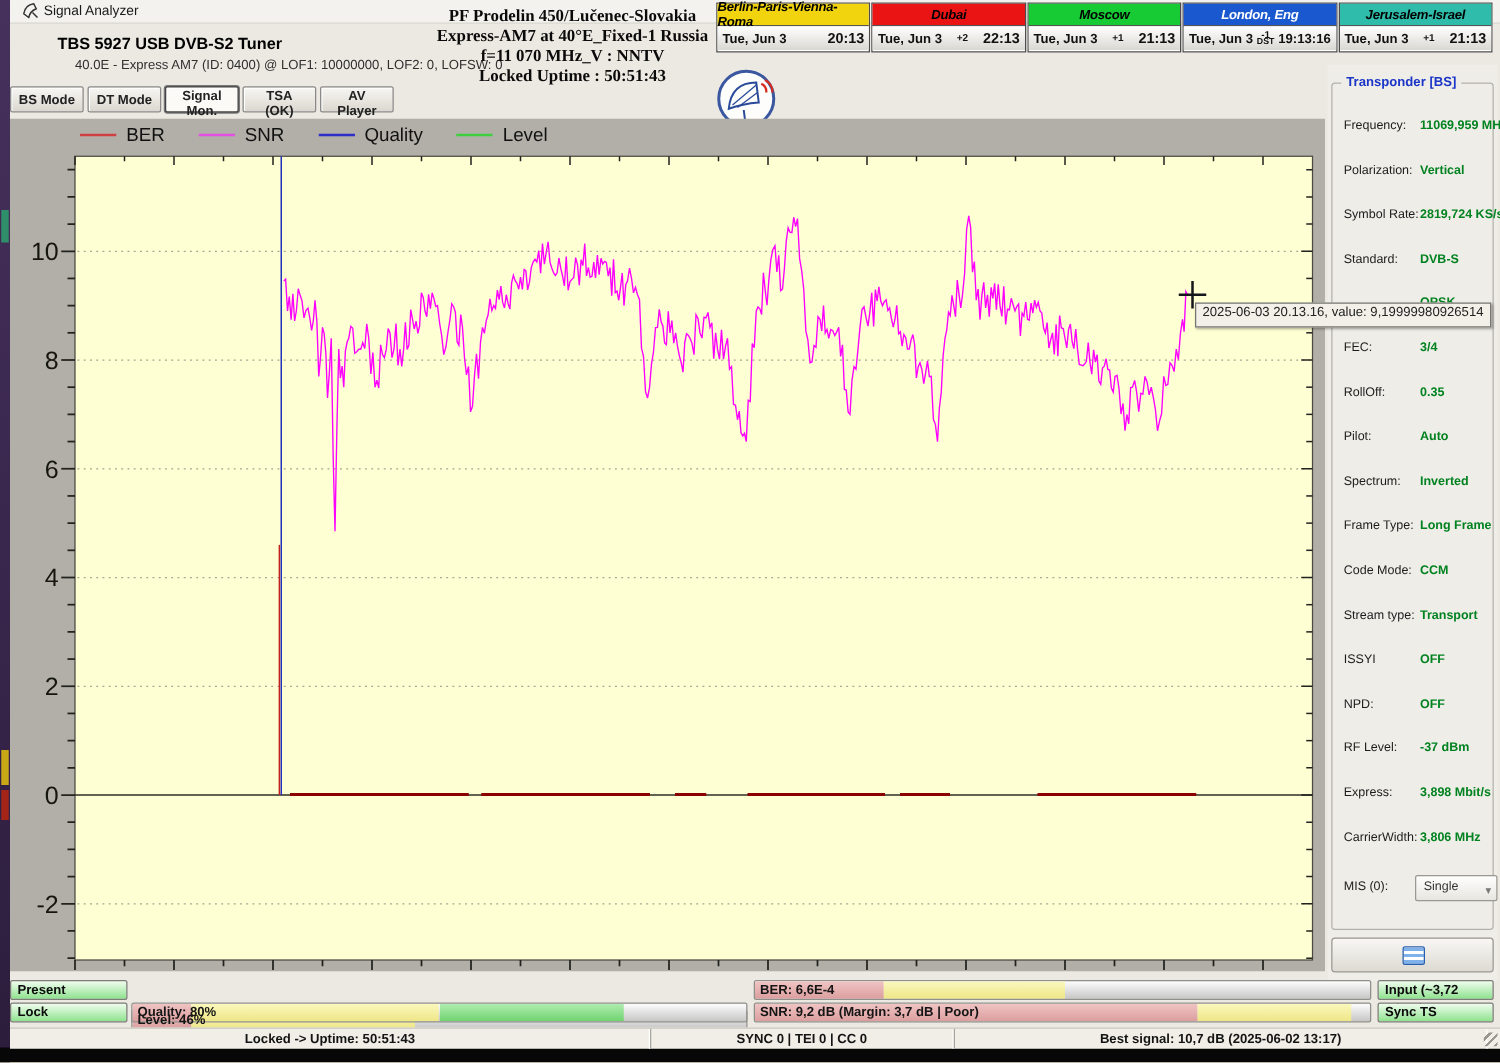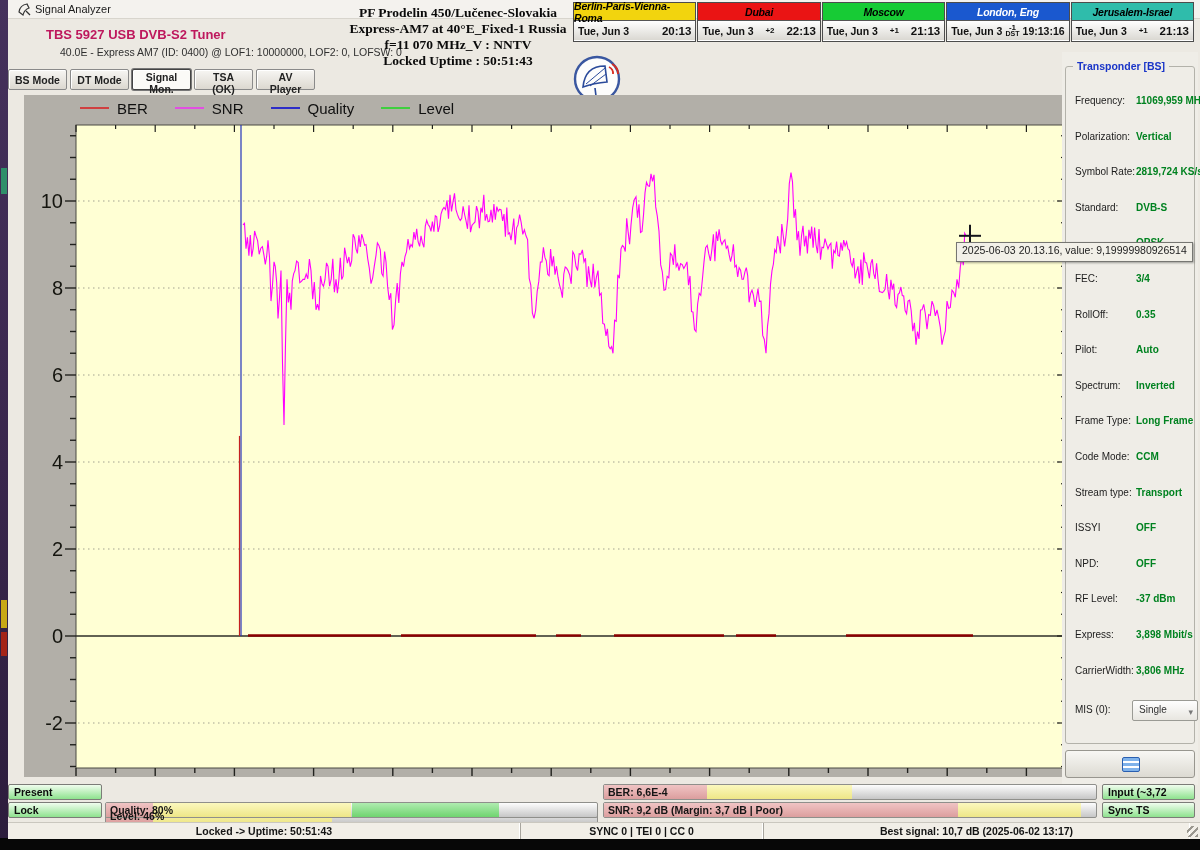--- a/index.html
+++ b/index.html
@@ -11,21 +11,21 @@
   
   .desktop-strip{left:0;top:0;width:8px;height:850px;background:linear-gradient(#45315c,#39264c 55%,#2c1d3c);}
   .desk-bit{width:6px;left:1px;}
   .bottom-strip{left:0;top:838px;width:1200px;height:12px;background:#070707;}
 
   
   .titlebar{left:8px;top:0;width:1192px;height:18px;background:#f4f2ee;border-bottom:1px solid #d8d5cd;}
   .titlebar .t{position:absolute;left:27px;top:3px;font-size:11px;color:#1b1b1b;}
   .app-icon{position:absolute;left:10px;top:2px;}
 
-  .tuner-title{left:46px;top:27px;font-size:13px;font-weight:bold;color:#be185d;}
+  .tuner-title{left:46px;top:27px;font-size:13px;font-weight:bold;color:#000000;}
   .tuner-sub{left:60px;top:46px;font-size:10.5px;color:#2f2f2f;}
 
   .site-header{left:338px;top:5px;width:240px;text-align:center;
      font-family:"Liberation Serif",serif;font-weight:bold;font-size:13.5px;line-height:16px;color:#0a0a0a;}
 
   
   .clocks{left:573px;top:2px;width:622px;height:40px;display:flex;}
   .clock{flex:1 1 0;border:1px solid #4c4c4c;margin-right:1px;background:#fff;}
   .clock-head{height:17px;display:flex;align-items:center;justify-content:center;
       font-size:10.5px;font-weight:bold;font-style:italic;border-bottom:1px solid #555;letter-spacing:-0.2px;}
@@ -41,21 +41,21 @@
   .logo{left:566px;top:55px;width:62px;height:58px;}
 
   
   .tabs{left:8px;top:69px;height:22px;display:flex;}
   .tab{width:59px;height:21px;margin-right:3px;background:linear-gradient(#f7f6f3,#dcd8d0);
       border:1px solid #8a8a8a;border-radius:2px;box-shadow:inset 1px 1px 0 #fff;
       font-size:10.5px;font-weight:bold;color:#222;font-family:"Liberation Sans",sans-serif;}
   .tab.active{background:#fbfaf7;border:1px solid #444;box-shadow:0 0 0 1px #777, inset 1px 1px 0 #fff;}
 
   
-  .chart-widget{left:24px;top:95px;width:1052px;height:682px;background:#b2afa8;}
+  .chart-widget{left:8px;top:95px;width:1052px;height:682px;background:#b2afa8;}
   .legend{position:absolute;left:56px;top:3px;height:20px;display:flex;align-items:center;}
   .legend-item{display:flex;align-items:center;margin-right:27px;}
   .legend-dash{width:29px;height:2px;margin-right:8px;}
   .legend-label{font-size:15px;color:#101010;}
 
   
   .tooltip{left:956px;top:242px;height:15px;background:#f2f0e8;border:1px solid #767672;
       font-size:10.5px;color:#222;padding:1px 5px 2px 5px;white-space:nowrap;box-shadow:1px 1px 2px rgba(0,0,0,.35);z-index:40;}
 
   

